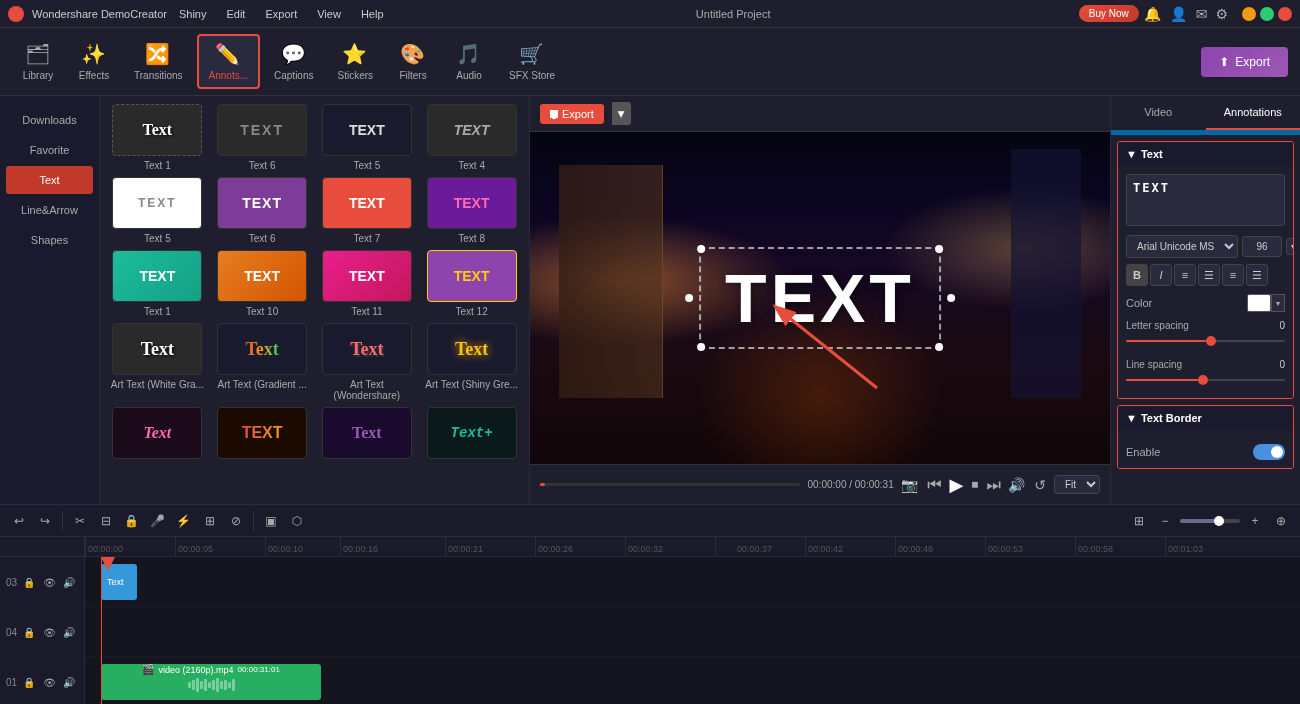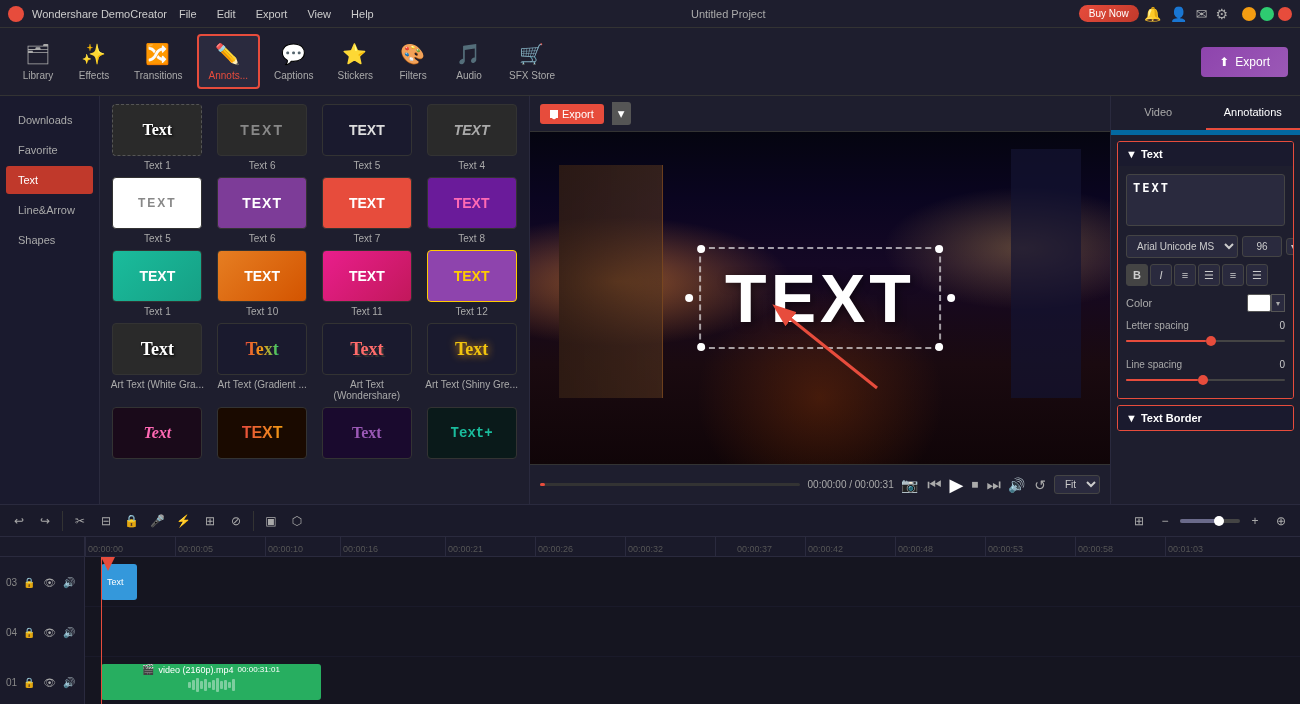--- a/index.html
+++ b/index.html
@@ -30,21 +30,21 @@
     .toolbar-item { display: flex; flex-direction: column; align-items: center; justify-content: center; gap: 4px; padding: 6px 10px; cursor: pointer; border-radius: 4px; min-width: 52px; color: #aaa; font-size: 10px; }
     .toolbar-item.active { background: #2a2a3e; color: #e74c3c; }
     .toolbar-item.active .tb-icon { color: #e74c3c; }
     .toolbar-item .tb-icon { font-size: 20px; }
     .export-btn { margin-left: auto; background: linear-gradient(135deg, #8e44ad, #9b59b6); color: white; border: none; border-radius: 4px; padding: 8px 18px; font-size: 12px; cursor: pointer; display: flex; align-items: center; gap: 6px; }
 
     
     .main-content { display: flex; height: calc(704px - 28px - 68px - 200px); }
 
     
-    .left-sidebar { width: 100px; background: #1a1a2e; border-right: 1px solid #2a2a3e; padding: 8px 0; }
+    .left-sidebar { width: 100px; background: #1a1a2e; border-right: 1px solid #2a2a3e; padding: 8px 0; text-align: center; }
     .sidebar-item { padding: 8px 12px; cursor: pointer; color: #aaa; font-size: 11px; border-radius: 3px; margin: 2px 6px; }
     .sidebar-item.active { background: #c0392b; color: white; }
 
     
     .panel { width: 430px; background: #1e1e2e; border-right: 1px solid #2a2a3e; overflow-y: auto; }
     .panel-grid { display: grid; grid-template-columns: repeat(4, 1fr); gap: 6px; padding: 8px; }
     .panel-item { display: flex; flex-direction: column; align-items: center; gap: 4px; cursor: pointer; }
     .panel-item-thumb { width: 90px; height: 52px; border-radius: 4px; display: flex; align-items: center; justify-content: center; font-size: 18px; font-weight: bold; position: relative; overflow: hidden; border: 1px solid #333; }
     .panel-item-thumb.selected { border: 2px solid #e74c3c; }
     .panel-item-label { font-size: 10px; color: #aaa; text-align: center; }
@@ -149,21 +149,21 @@
     .thumb-bot4-inner { font-family: 'Courier New'; font-size: 14px; color: #1abc9c; font-weight: bold; }
   </style>
 </head>
 <body>
 
 <div class="title-bar">
   <div class="title-bar-left">
     <div class="title-bar-logo"></div>
     <span class="title-bar-app">Wondershare DemoCreator</span>
     <div class="title-bar-menu">
-      <span>File</span>
+      <span>Shiny</span>
       <span>Edit</span>
       <span>Export</span>
       <span>View</span>
       <span>Help</span>
     </div>
   </div>
   <div class="title-center">Untitled Project</div>
   <div class="title-bar-right">
     <button class="btn-buy">Buy Now</button>
     <div class="title-icons">
@@ -358,21 +358,21 @@
         </div>
         <span class="panel-item-label"></span>
       </div>
       <div class="panel-item">
         <div class="panel-item-thumb thumb-bot3" style="background:#1a0a2e;">
           <span class="thumb-bot3-inner">Text</span>
         </div>
         <span class="panel-item-label"></span>
       </div>
       <div class="panel-item">
-        <div class="panel-item-thumb thumb-bot4" style="background:#0a1a1a;">
+        <div class="panel-item-thumb thumb-bot4" style="background:#0a1a1a;font-style:italic;">
           <span class="thumb-bot4-inner">Text+</span>
         </div>
         <span class="panel-item-label"></span>
       </div>
 
     </div>
   </div>
 
   <div class="preview-area">
 
@@ -506,20 +506,28 @@
             <div class="slider-thumb" style="left:45%;"></div>
           </div>
         </div>
       </div>
     </div>
 
     <div class="right-section">
       <div class="right-section-header">
         <span>▼</span>
         <span>Text Border</span>
+      </div>
+      <div class="right-section-content">
+        <div class="toggle-row">
+          <span>Enable</span>
+          <div class="toggle">
+            <div class="toggle-knob"></div>
+          </div>
+        </div>
       </div>
     </div>
 
   </div>
 </div>
 
 <div class="timeline">
 
   <div class="timeline-toolbar">
     <button class="tl-btn">↩</button>

